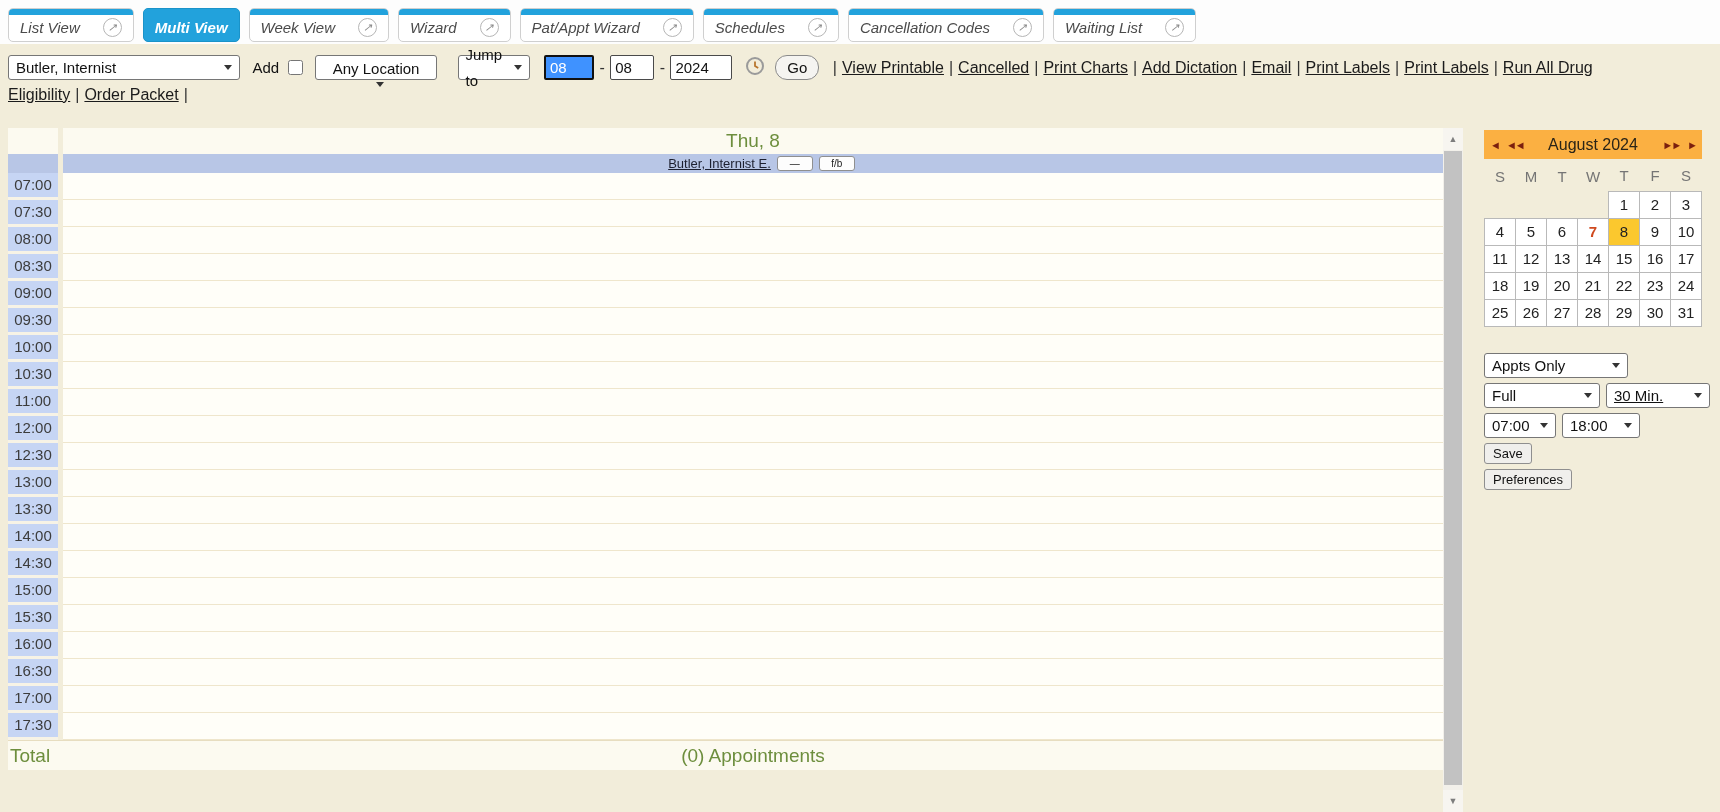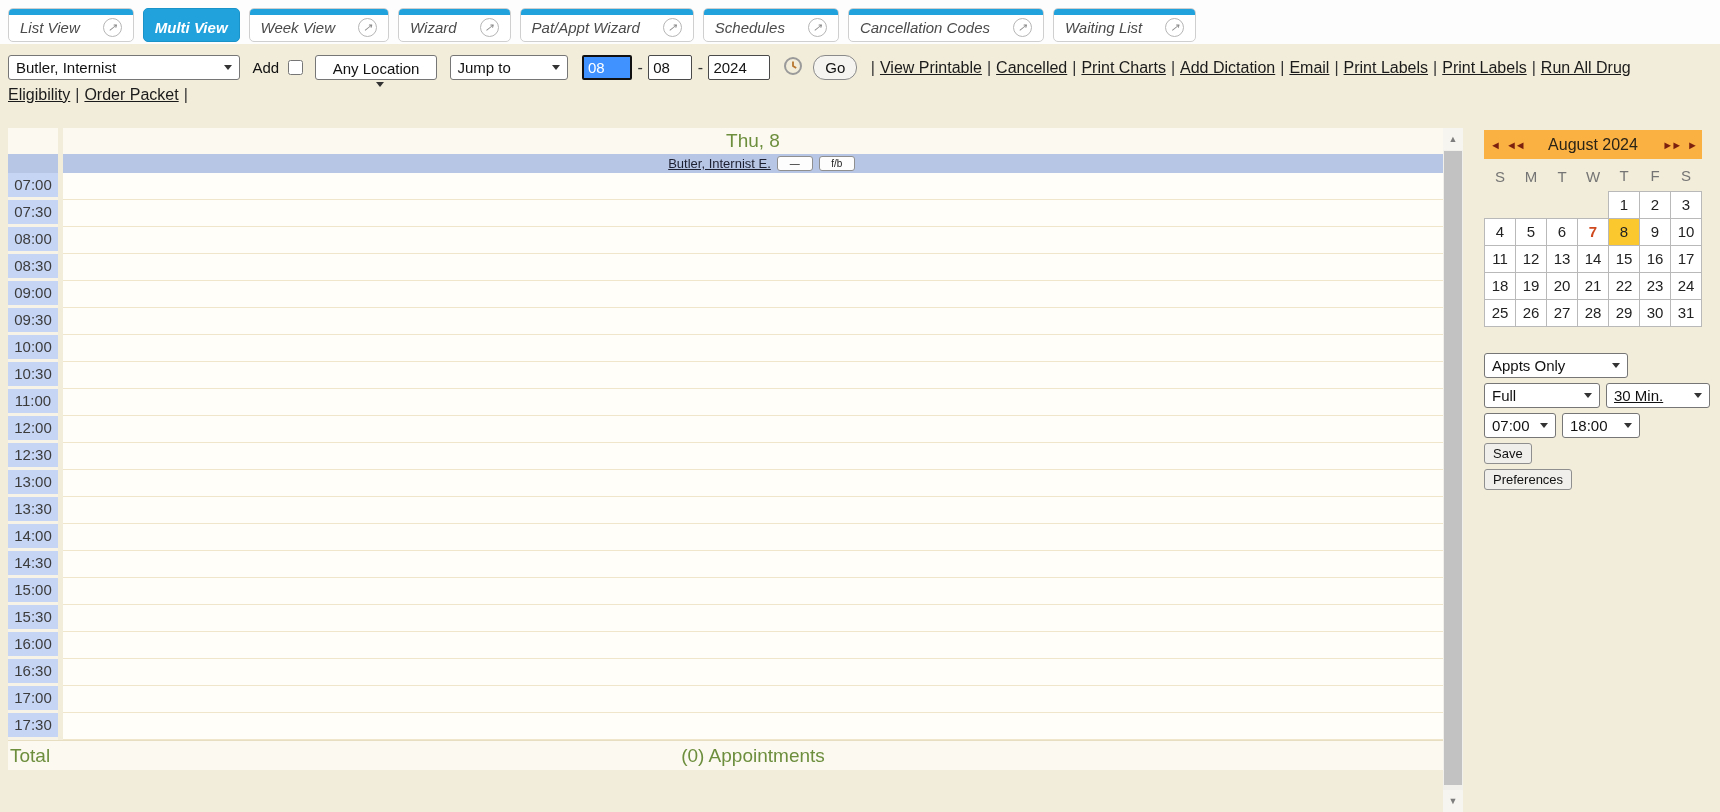--- a/index.html
+++ b/index.html
@@ -26,21 +26,21 @@
   
   .toolbar { margin:10px 10px 0 8px; font-size:16px; line-height:26px; color:#1b1b1b; }
   .toolbar > * { vertical-align:middle; }
   .select { display:inline-flex; align-items:center; justify-content:space-between;
             background:#fff; border:1px solid #767676; border-radius:3px;
             height:25px; padding:0 7px; font-size:15px; color:#111; cursor:pointer; }
   .chev { width:0; height:0; border-left:4px solid transparent; border-right:4px solid transparent;
           border-top:5px solid #333; margin-left:8px; }
   .sel-provider { width:232px; }
   .sel-location { width:122px; margin-left:8px;flex-direction:column; }
-  .sel-jump { width:118px; margin-left:8px; }
+  .sel-jump { width:72px; margin-left:16px; }
   .addlbl { margin-left:8px; font-size:15px; color:#111; }
   .addchk { width:15px; height:15px; margin-left:4px; vertical-align:middle; }
   .datein { height:25px; border:1px solid #4a4a4a; border-radius:2px; font-size:15px;
             font-family:"Liberation Sans",sans-serif; padding:0 4px; background:#fff; color:#111; }
   .d-month { width:50px; margin-left:10px; border:2px solid #111;
              background:#3f92ff; color:#fff; }
   .d-day { width:44px; } .d-year { width:62px; }
   .dsep { margin:0 1px; color:#333; }
   .clock { margin:0 6px 0 8px; vertical-align:-4px; }
   .gobtn { height:25px; padding:0 11px; font-size:15px; font-family:"Liberation Sans",sans-serif;

